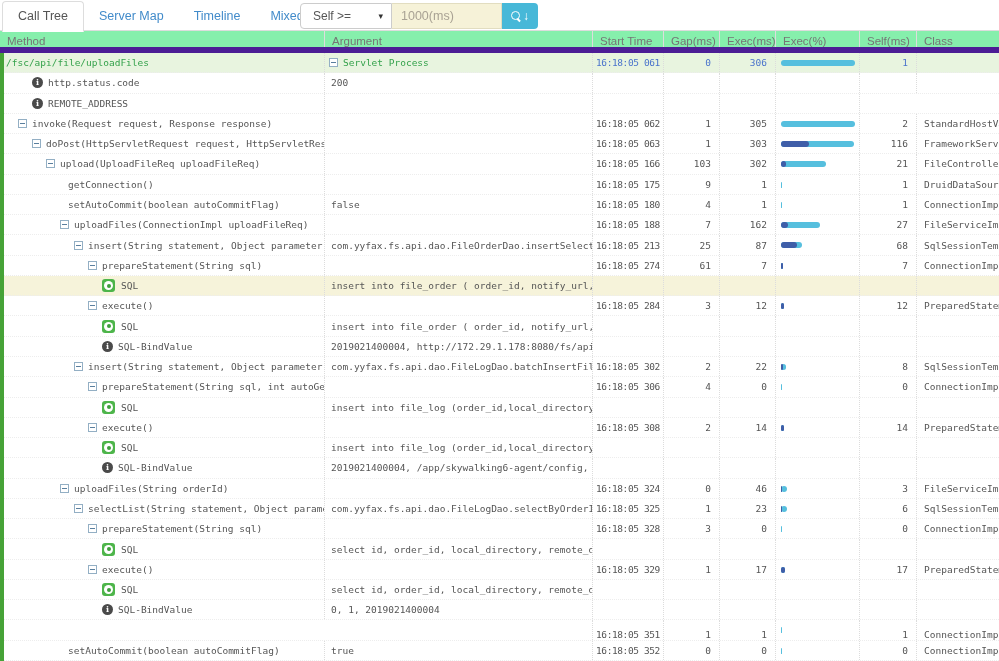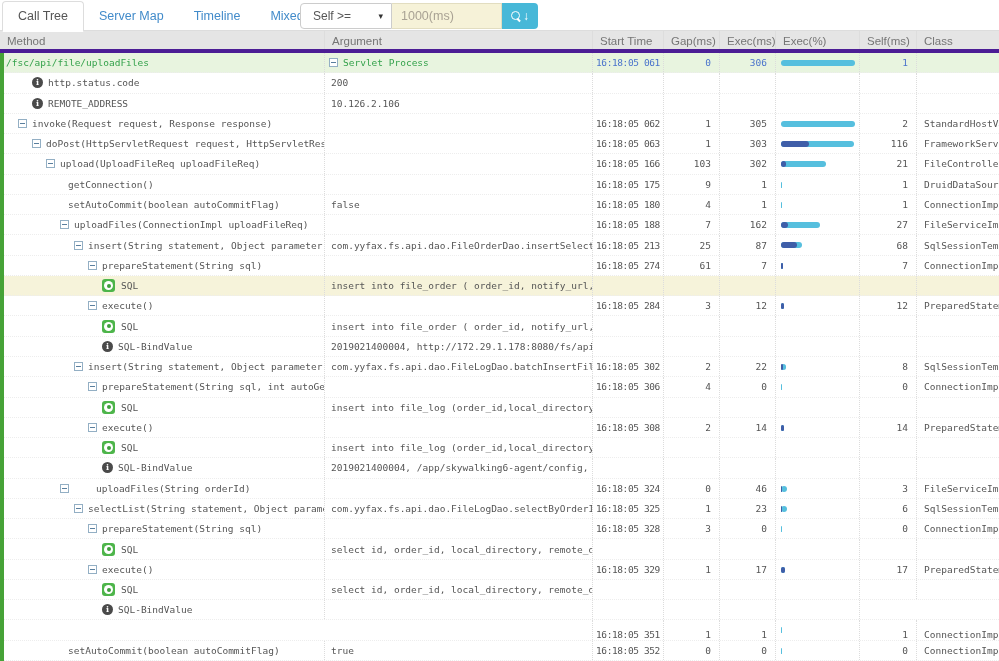--- a/index.html
+++ b/index.html
@@ -26,21 +26,21 @@
                 align-items:center; justify-content:center; gap:1px; }
   .mag { position:relative; width:11px; height:11px; display:inline-block; }
   .mag::before { content:""; position:absolute; left:0; top:0; width:7px; height:7px;
                  border:1.6px solid #fff; border-radius:50%; }
   .mag::after { content:""; position:absolute; left:7px; top:7px; width:4px; height:1.8px;
                 background:#fff; transform:rotate(45deg); transform-origin:0 0; }
   .dn-arrow { font-size:12px; font-weight:bold; line-height:1; }
 
   
   .grid-row { display:grid; grid-template-columns:325px 268px 71px 56px 56px 84px 57px 82px; }
-  .thead { height:22px; background:#e5e5e5; border-bottom:4px solid #4c1d95; }
+  .thead { height:22px; background:#86efac; border-bottom:6px solid #4c1d95; }
   .thead .hcell { font-size:11.5px; color:#757575; padding:4px 0 0 7px;
                   border-right:1px solid #ddd; overflow:hidden; white-space:nowrap; }
   .thead .hcell:last-child { border-right:none; }
 
   .tbody { position:relative; height:608px; background:#fff; }
   .leftbar { position:absolute; left:0; top:0; width:4px; height:608px; background:#46a337; z-index:6; }
 
   .row { height:20.27px; border-bottom:1px dotted #ededed; cursor:default; }
   .row.green { background:#e8f4df; }
   .row.green .m-label, .row.green .arg { color:#35a24c; }
@@ -141,21 +141,20 @@
       <div class="cell num"></div>
       <div class="cell"></div>
       <div class="cell num"></div>
       <div class="cell klass"></div>
     </div>
     <div class="grid-row row">
       <div class="cell mcell" style="padding-left: 32px;">
         <span class="info-icon">i</span>
         <span class="m-label">REMOTE_ADDRESS</span>
       </div>
-      <div class="cell arg">10.126.2.106</div>
       <div class="cell time"></div>
       <div class="cell num"></div>
       <div class="cell num"></div>
       <div class="cell"></div>
       <div class="cell num"></div>
       <div class="cell klass"></div>
     </div>
     <div class="grid-row row">
       <div class="cell mcell" style="padding-left: 18px;">
         <span class="expander"></span>
@@ -438,21 +437,21 @@
       </div>
       <div class="cell arg">2019021400004, /app/skywalking6-agent/config, /home/ubu</div>
       <div class="cell time"></div>
       <div class="cell num"></div>
       <div class="cell num"></div>
       <div class="cell"></div>
       <div class="cell num"></div>
       <div class="cell klass"></div>
     </div>
     <div class="grid-row row">
-      <div class="cell mcell" style="padding-left: 60px; gap: 22px;">
+      <div class="cell mcell" style="padding-left: 60px;">
         <span class="expander"></span>
         <span class="m-label">uploadFiles(String orderId)</span>
       </div>
       <div class="cell arg"></div>
       <div class="cell time">16:18:05 324</div>
       <div class="cell num">0</div>
       <div class="cell num">46</div>
       <div class="cell">
         <div class="barwrap">
           <div class="bar-light" style="width: 6px;"></div>
@@ -539,20 +538,21 @@
       <div class="cell num"></div>
       <div class="cell"></div>
       <div class="cell num"></div>
       <div class="cell klass"></div>
     </div>
     <div class="grid-row row">
       <div class="cell mcell" style="padding-left: 102px;">
         <span class="info-icon">i</span>
         <span class="m-label">SQL-BindValue</span>
       </div>
+      <div class="cell arg">0, 1, 2019021400004</div>
       <div class="cell time"></div>
       <div class="cell num"></div>
       <div class="cell num"></div>
       <div class="cell"></div>
       <div class="cell num"></div>
       <div class="cell klass"></div>
     </div>
     <div class="grid-row row">
       <div class="cell mcell" style="padding-left: 68px; margin-top: 28px;">
         <span class="m-label">commit()</span>

